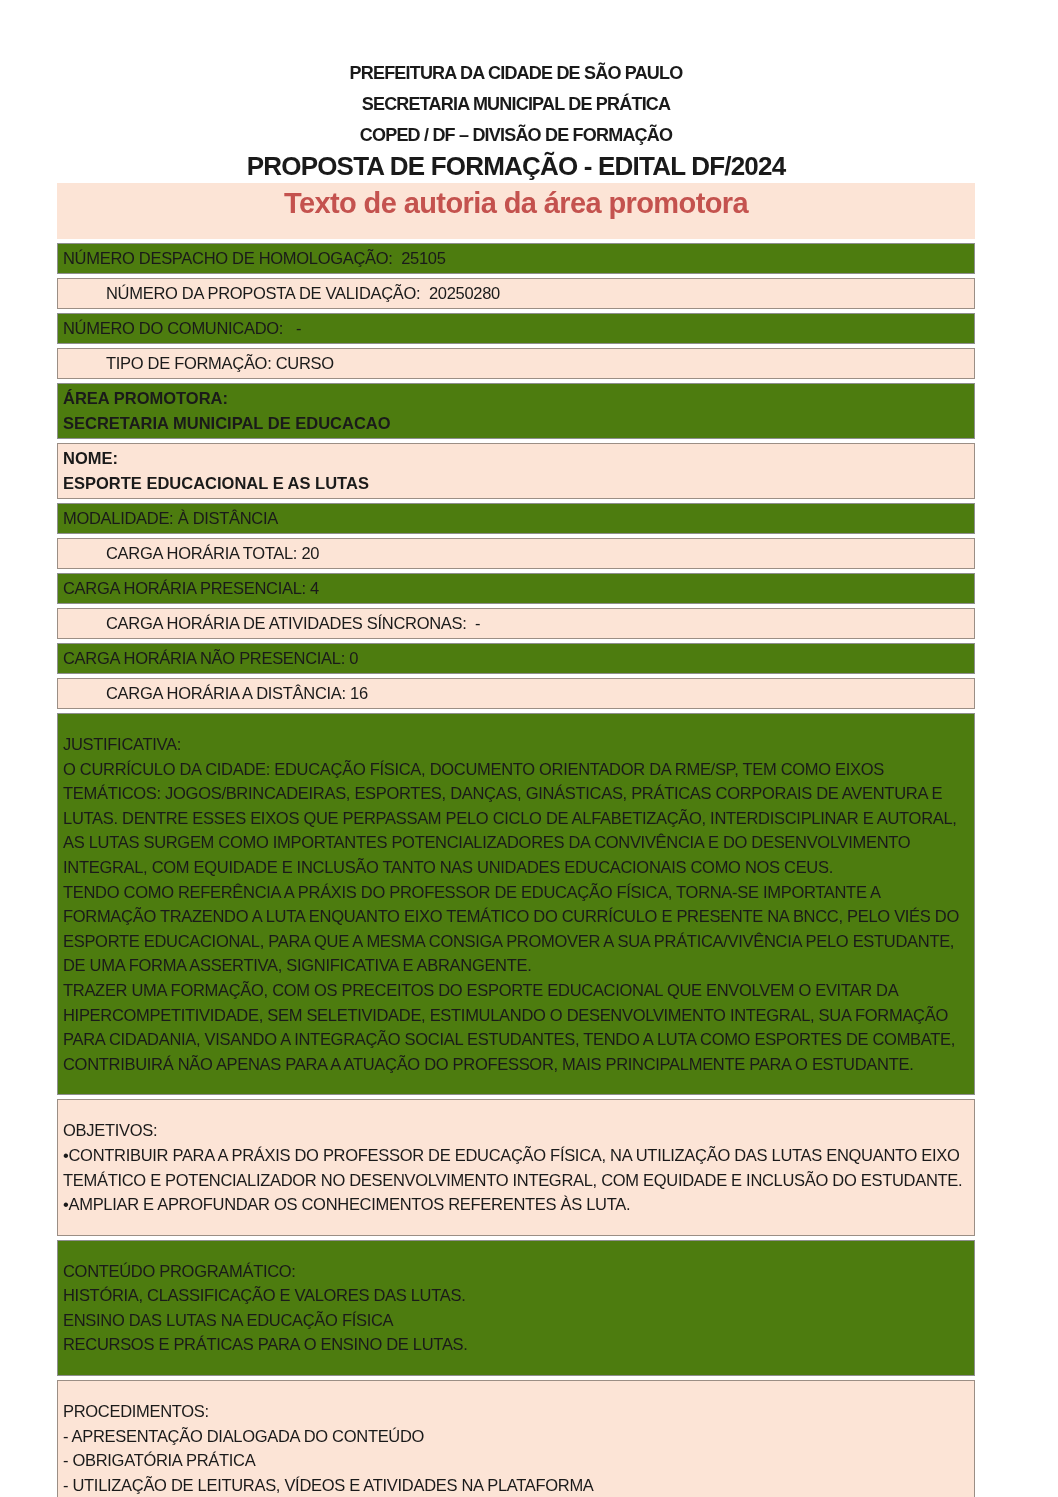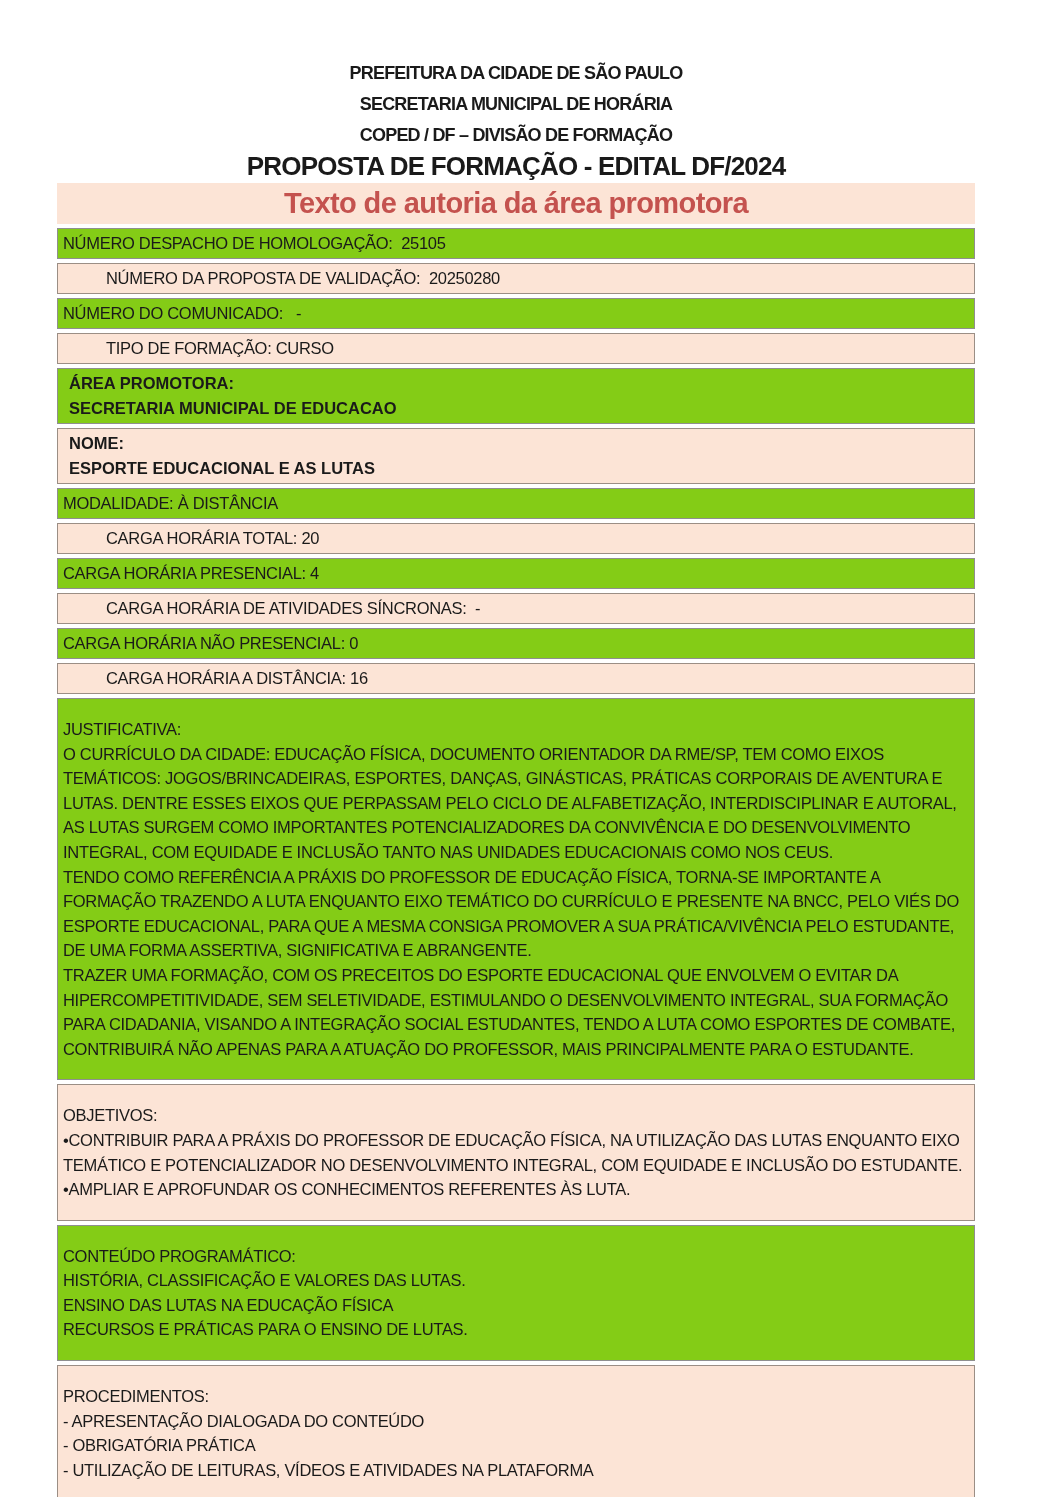--- a/index.html
+++ b/index.html
@@ -33,42 +33,42 @@
     line-height: 31px;
     white-space: pre-wrap;
   }
   .h-line-large {
     font-size: 26px;
     line-height: 31px;
   }
   
   .banner {
     margin-top: 1px;
-    height: 41px;
+    height: 56px;
     background: var(--peach, #fce4d6);
     text-align: center;
   }
   .banner span {
     display: inline-block;
     color: var(--banner-text, #c4524e);
     font-weight: bold;
     font-size: 29px;
     line-height: 41px;
     letter-spacing: -0.6px;
   }
   
   .rows {
     margin-top: 4px;
     display: flex;
     flex-direction: column;
     gap: 4px;
   }
   .row {
     border: 1px solid var(--border-gray, #8f8f8f);
-    background: #84cc16;
+    background: #4d7c0f;
     padding: 1px 5px;
   }
   .row.peach {
     background: var(--peach, #fce4d6);
     border-color: var(--border-peach-row, #9b8e85);
     padding-left: 48px;
   }
   .row .line {
     font-size: 16.5px;
     line-height: 27px;
@@ -77,42 +77,41 @@
   }
   .row.bold .line {
     font-weight: bold;
     letter-spacing: 0;
   }
   .row.two-line {
     padding: 2px 5px;
   }
   .row.two-line .line {
     line-height: 25px;
-    margin-left: 6px;
   }
   .row.multi {
     padding: 18px 5px;
   }
   .row.multi .line {
     line-height: 24.6px;
   }
   .row.cut {
     border-bottom: none;
     height: 28px;
     margin-left: 32px;
   }
 </style>
 </head>
 <body>
 
 <div class="content">
 
   <header class="doc-header">
     <div class="h-line">PREFEITURA DA CIDADE DE SÃO PAULO</div>
-    <div class="h-line">SECRETARIA MUNICIPAL DE HORÁRIA</div>
+    <div class="h-line">SECRETARIA MUNICIPAL DE PRÁTICA</div>
     <div class="h-line">COPED / DF – DIVISÃO DE FORMAÇÃO</div>
     <div class="h-line h-line-large">PROPOSTA DE FORMAÇÃO - EDITAL DF/2024</div>
   </header>
 
   <div class="banner">
     <span>Texto de autoria da área promotora</span>
   </div>
 
   <div class="rows">
 

